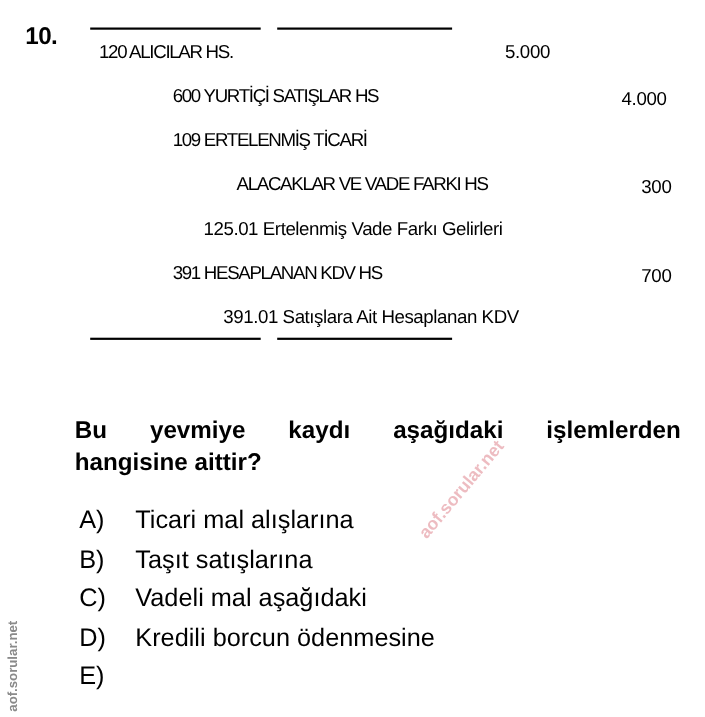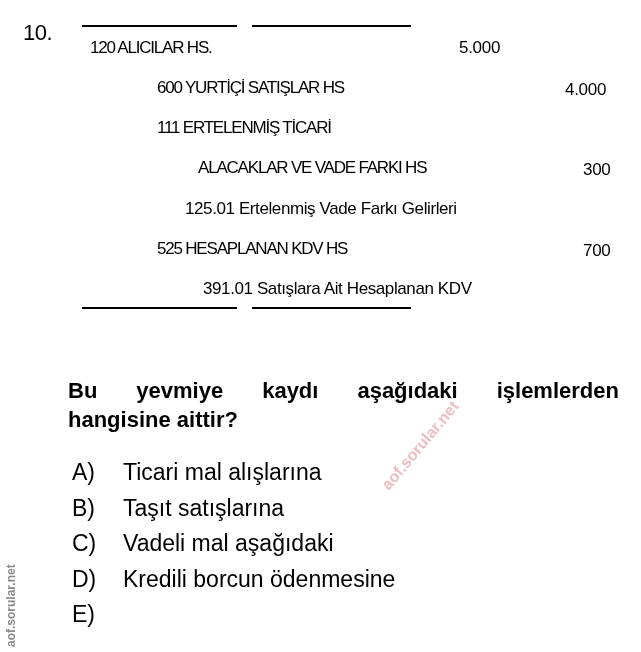--- a/index.html
+++ b/index.html
@@ -12,21 +12,21 @@
       height: 652px;
       position: relative;
       overflow: hidden;
       font-family: "Liberation Sans", sans-serif;
       color: #000;
     }
     .abs { position: absolute; white-space: nowrap; }
 
     .q-number {
       left: 23px; top: 20px;
-      font-size: 22px; font-weight: normal;
+      font-size: 22px; font-weight: bold;
       letter-spacing: -0.5px;
     }
 
     .rule {
       position: absolute;
       height: 2px;
       background: #000;
     }
     .rule-top-left { left: 82px; top: 25px; width: 155px; }
     .rule-top-right { left: 252px; top: 25px; width: 159px; }
@@ -47,21 +47,21 @@
     }
 
     .e1 { left: 90px; top: 38px; }
     .a1 { left: 459px; top: 38px; }
 
     .e2 { left: 157px; top: 78px; }
     .a2 { left: 565px; top: 80px; }
 
     .e3 { left: 157px; top: 118px; }
 
-    .e4 { left: 198px; top: 158px; }
+    .e4 { left: 215px; top: 158px; }
     .a4 { left: 583px; top: 160px; }
 
     .e5 { left: 185px; top: 199px; }
 
     .e6 { left: 157px; top: 239px; }
     .a6 { left: 583px; top: 241px; }
 
     .e7 { left: 203px; top: 279px; }
 
     .question {
@@ -122,28 +122,28 @@
 
 <div class="rule rule-top-left"></div>
 <div class="rule rule-top-right"></div>
 
 <div class="abs entry e1">120 ALICILAR HS.</div>
 <div class="abs amount a1">5.000</div>
 
 <div class="abs entry e2">600 YURTİÇİ SATIŞLAR HS</div>
 <div class="abs amount a2">4.000</div>
 
-<div class="abs entry e3">111 ERTELENMİŞ TİCARİ</div>
+<div class="abs entry e3">109 ERTELENMİŞ TİCARİ</div>
 
 <div class="abs entry e4">ALACAKLAR VE VADE FARKI HS</div>
 <div class="abs amount a4">300</div>
 
 <div class="abs entry sub e5">125.01 Ertelenmiş Vade Farkı Gelirleri</div>
 
-<div class="abs entry e6">525 HESAPLANAN KDV HS</div>
+<div class="abs entry e6">391 HESAPLANAN KDV HS</div>
 <div class="abs amount a6">700</div>
 
 <div class="abs entry sub e7">391.01 Satışlara  Ait Hesaplanan KDV</div>
 
 <div class="rule rule-bot-left"></div>
 <div class="rule rule-bot-right"></div>
 
 <div class="abs question">
   <div class="line1">
     <span>Bu</span>

